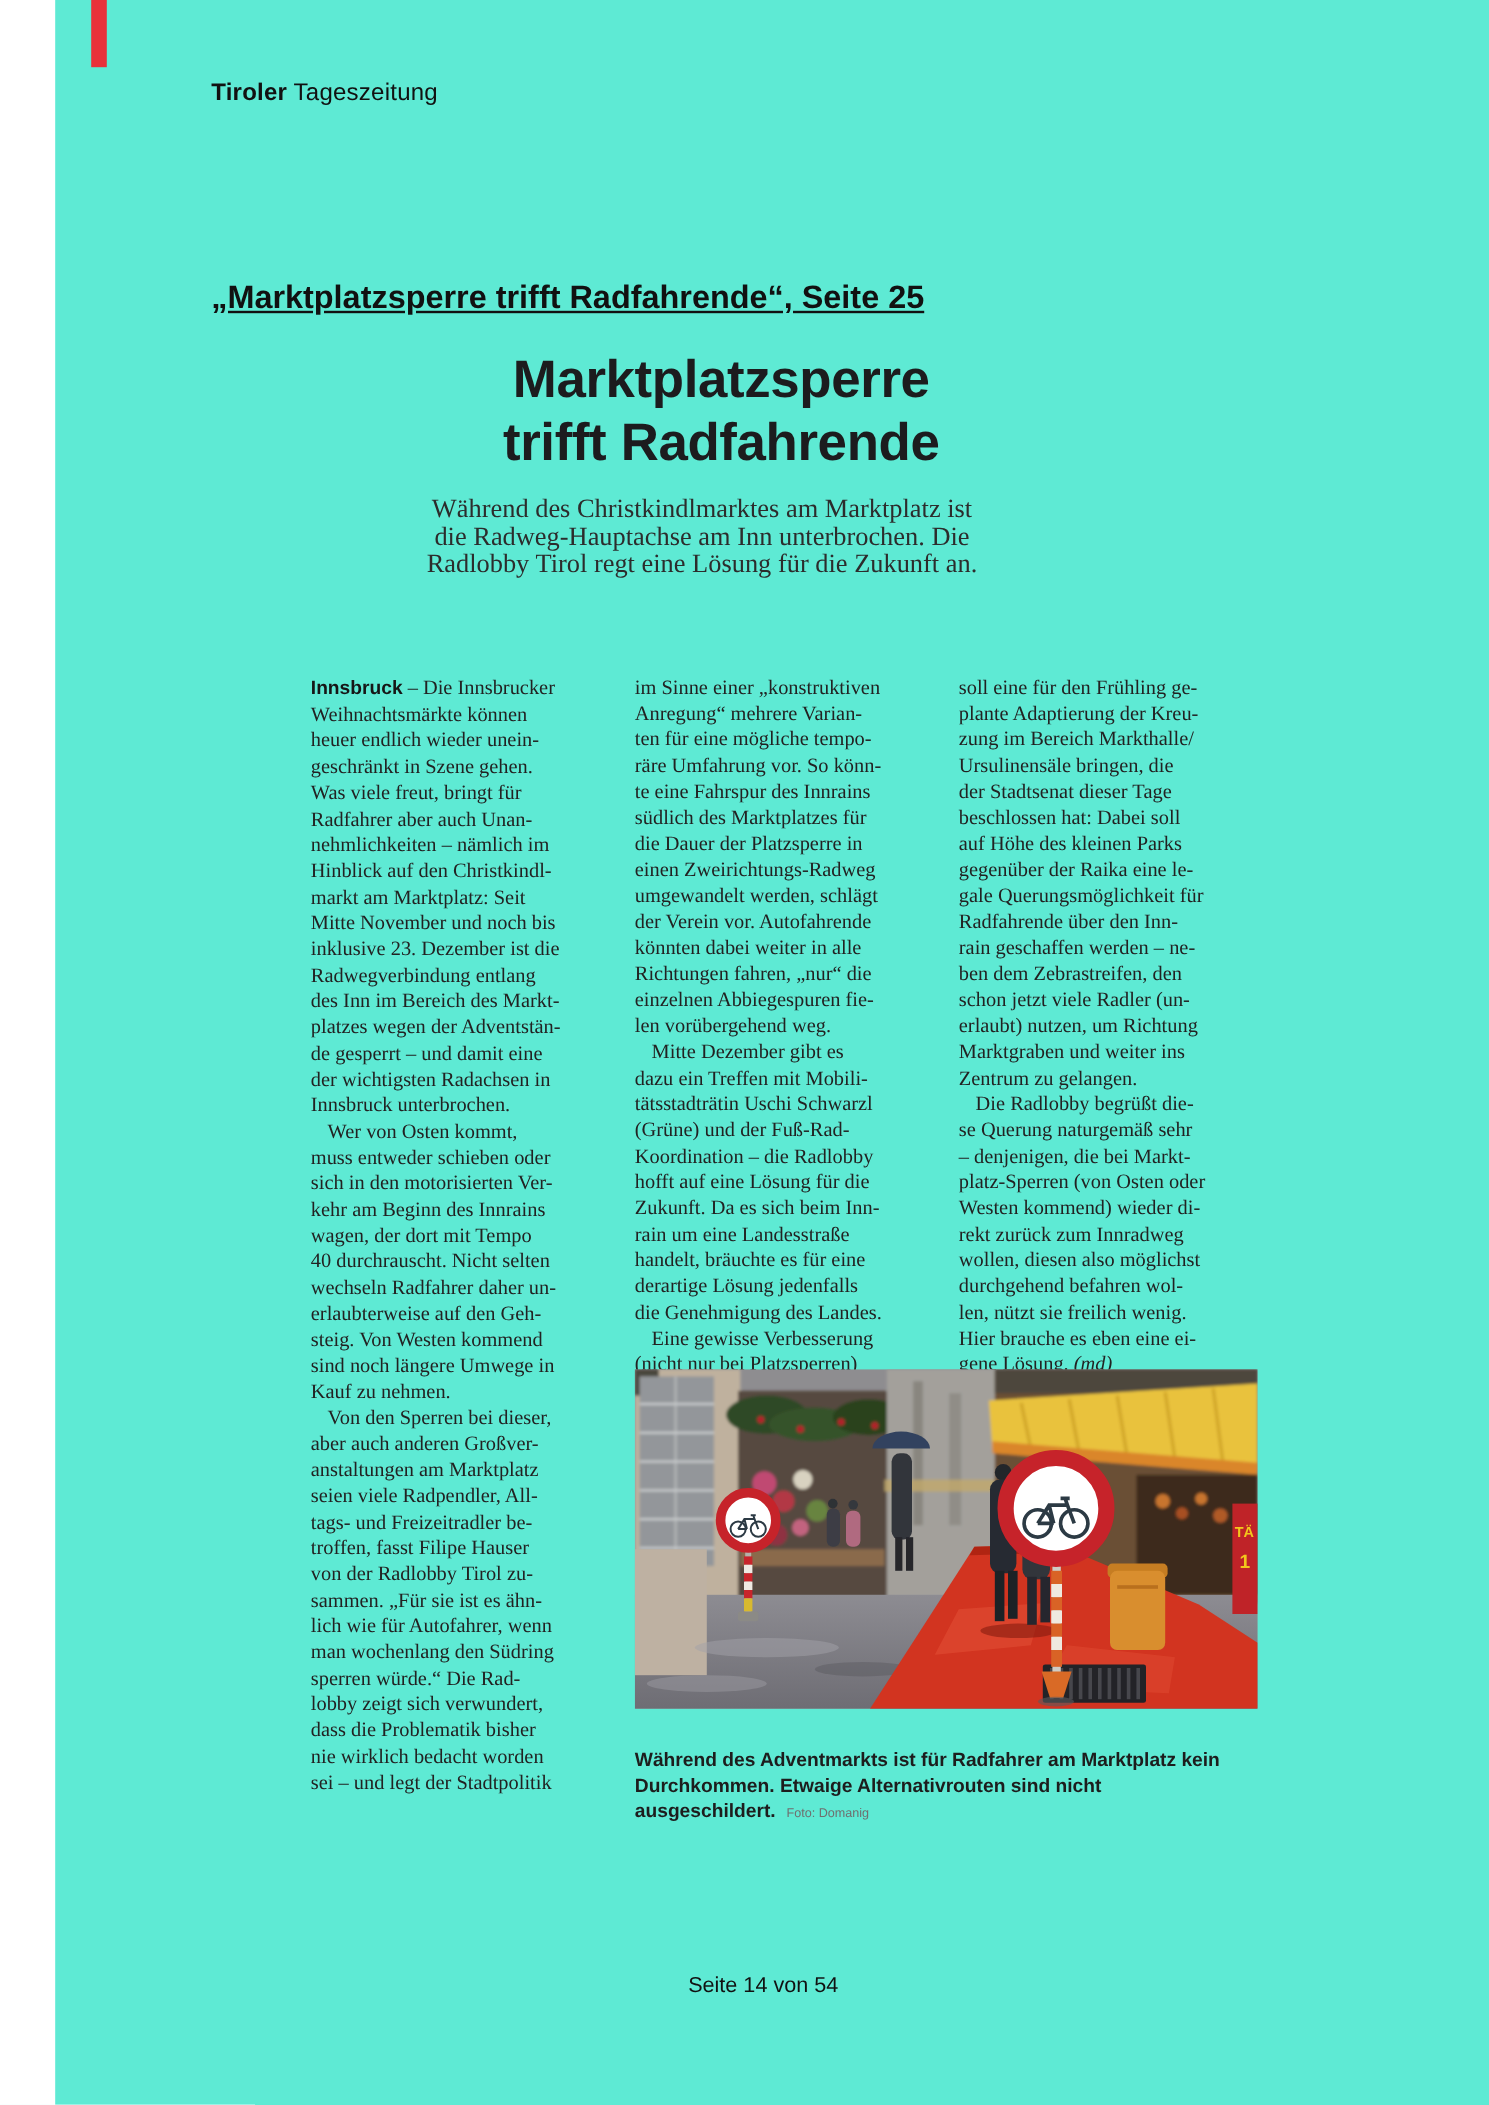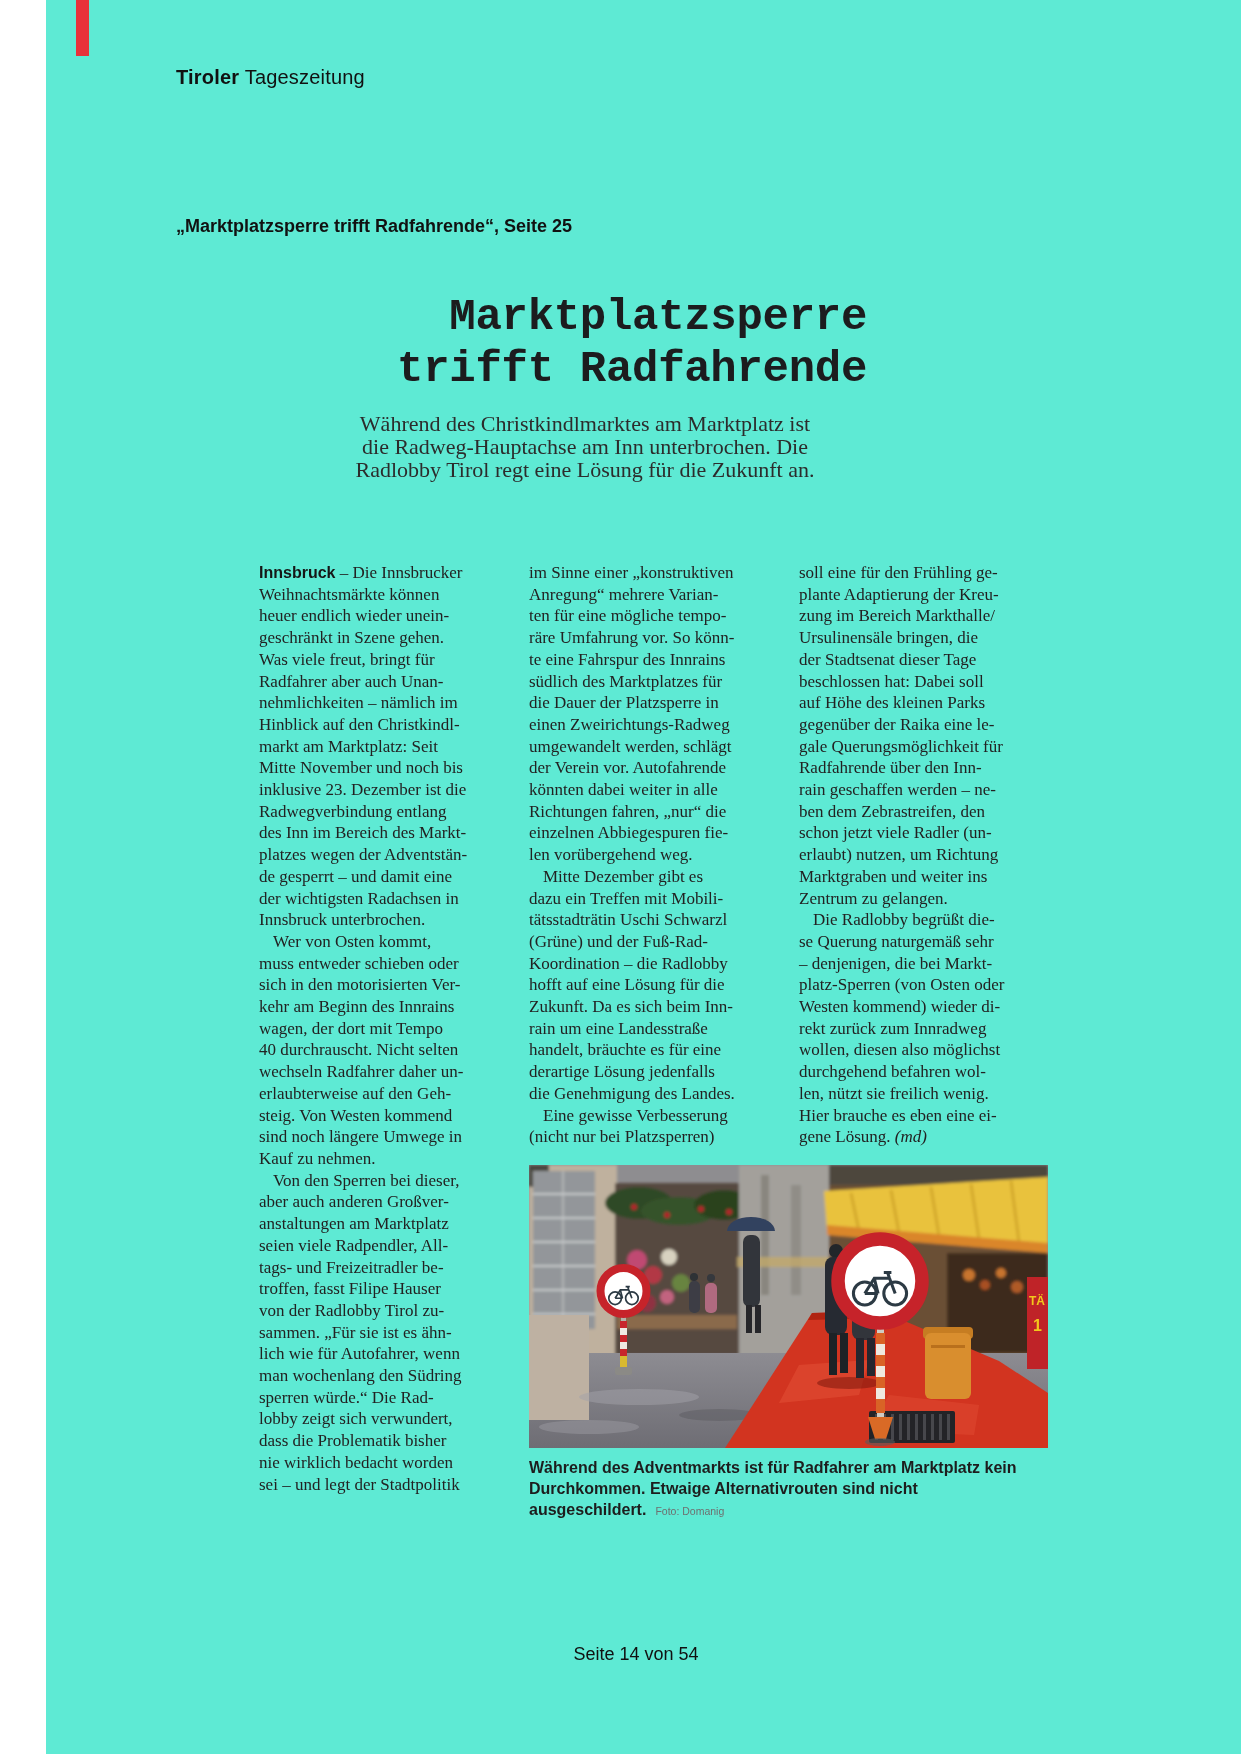--- a/index.html
+++ b/index.html
@@ -1,34 +1,34 @@
 <!DOCTYPE html>
 <html><head>
 <meta charset="utf-8">
 <style>
   html,body{margin:0;padding:0;background:#ffffff;}
   .page{position:relative;width:1241px;height:1754px;background:#5eead4;overflow:hidden;
         font-family:"Liberation Sans",sans-serif;color:#1a1a1a;margin-left:46px;}
   .corner-mark{position:absolute;left:30px;top:0;width:13px;height:56px;background:#e8323a;}
   .masthead{position:absolute;left:130px;top:66px;font-size:20px;letter-spacing:.2px;color:#111;}
   .masthead .brand-bold{font-weight:bold;}
-  .ref-heading{position:absolute;left:130px;top:216px;margin:0;font-size:18px;font-weight:bold;color:#111;}
-  .headline{position:absolute;left:321px;top:291px;width:500px;text-align:right;
-            font-family:Liberation Mono, monospace;font-weight:bold;font-size:44px;line-height:52px;
+  .ref-heading{position:absolute;left:130px;top:233px;margin:0;font-size:27px;font-weight:bold;color:#111;text-decoration:underline;}
+  .headline{position:absolute;left:305px;top:291px;width:500px;text-align:center;
+            font-family:Liberation Sans, sans-serif;font-weight:bold;font-size:44px;line-height:52px;
             letter-spacing:-0.3px;color:#1c1c1e;}
   .standfirst{position:absolute;left:289px;top:412px;width:500px;text-align:center;
               font-family:"Liberation Serif",serif;font-size:22px;line-height:23px;color:#2c2c2c;}
   .col{position:absolute;top:562px;width:250px;font-family:"Liberation Serif",serif;
        font-size:17px;line-height:21.7px;color:#222222;}
   .col-1{left:213px;} .col-2{left:483px;} .col-3{left:753px;}
   .para{margin:0;white-space:pre-line;text-align:left;}
   .para.indent{text-indent:14px;}
   .lead{font-family:"Liberation Sans",sans-serif;font-weight:bold;font-size:16px;color:#161616;}
   .author{font-style:italic;}
-  .figure{position:absolute;left:483px;top:1165px;width:519px;margin:0;}
+  .figure{position:absolute;left:483px;top:1141px;width:519px;margin:0;}
   .photo{display:block;width:519px;height:283px;}
   .caption{position:absolute;left:483px;top:1457px;width:519px;
            font-family:"Liberation Sans",sans-serif;font-weight:bold;font-size:16px;line-height:21px;color:#1d1d1d;}
   .credit{font-weight:normal;font-size:10.5px;color:#6f6f6f;margin-left:9px;}
   .page-footer{position:absolute;left:0;top:1644px;width:1180px;text-align:center;font-size:18px;color:#111;}
   .page-footer b{font-weight:normal;}
 </style>
 </head>
 <body>
 

